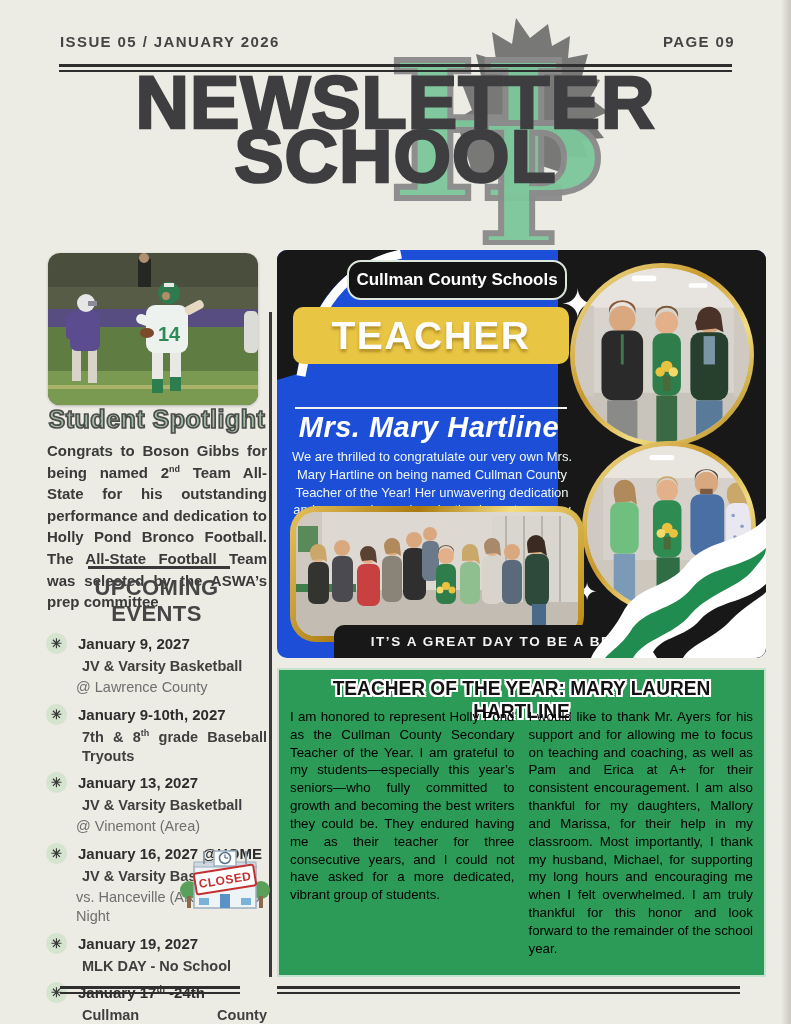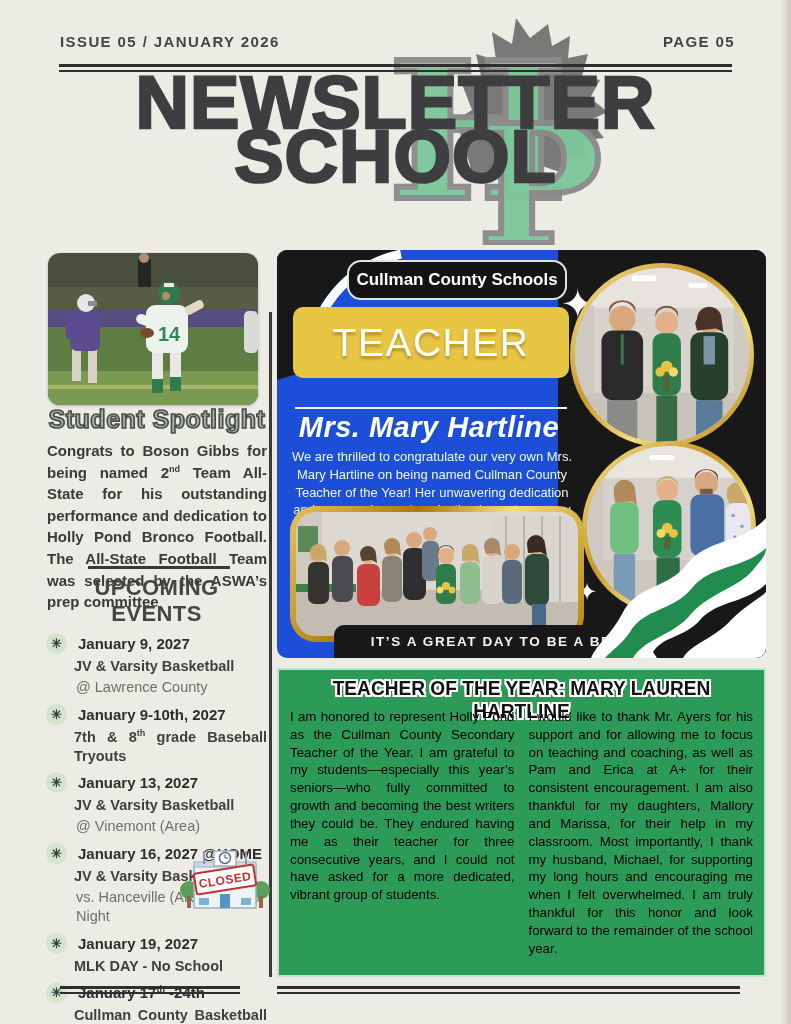--- a/index.html
+++ b/index.html
@@ -32,44 +32,44 @@
                   text-align:justify;line-height:1.44;}
   .spotlight-body sup,.evsup{font-size:9px;}
   .spotlight-rule{left:88px;top:566px;width:142px;height:2.5px;background:#393939;}
 
   .events{left:46px;top:575px;width:221px;}
   .events-heading{text-align:center;font-size:22px;font-weight:800;letter-spacing:.4px;color:#454545;}
   .event{margin-top:6px;}
   .event-date{display:flex;align-items:center;gap:11px;font-size:15px;font-weight:800;color:#2e2e2e;}
   .bullet{width:21px;height:21px;border-radius:50%;background:#d5e4cf;color:#3a3a3a;font-size:13px;
           display:flex;align-items:center;justify-content:center;flex:0 0 21px;}
-  .event-l1{margin:3px 0 0 28px;font-size:14.5px;font-weight:700;color:#3f3f3f;line-height:1.33;text-align:justify;}
+  .event-l1{margin:3px 0 0 36px;font-size:14.5px;font-weight:700;color:#3f3f3f;line-height:1.33;text-align:justify;}
   .event-l2{margin:2px 0 0 30px;font-size:14.5px;font-weight:500;color:#6f6f6f;line-height:1.33;}
 
   .closed-clip{left:180px;top:846px;width:90px;height:68px;z-index:4;}
   .closed-badge{position:absolute;left:14px;top:22px;width:58px;height:19px;background:#fff;
                 border:2.5px solid #c43030;border-radius:3px;transform:rotate(-9deg);
                 color:#c43030;font-size:12px;font-weight:800;letter-spacing:.5px;
                 display:flex;align-items:center;justify-content:center;}
 
   .v-divider{left:269px;top:312px;width:2.5px;height:665px;background:#3a3a3a;}
 
   
   .card{left:277px;top:250px;width:489px;height:408px;background:#1d4ed8;border-radius:10px;overflow:hidden;}
   .card-blackside{position:absolute;right:0;top:0;width:208px;height:100%;background:#181818;}
   .card-wedge{position:absolute;left:0;top:0;width:130px;height:130px;}
   .card-pill{position:absolute;left:70px;top:10px;width:216px;height:36px;background:#141414;
              border:2px solid #dde8dc;border-radius:14px;color:#fff;font-size:17px;font-weight:700;
              display:flex;align-items:center;justify-content:center;}
   .sparkle{position:absolute;color:#fff;line-height:1;}
   .sparkle1{left:284px;top:34px;font-size:40px;}
   .sparkle2{left:300px;top:330px;font-size:24px;}
-  .gold-banner{position:absolute;left:16px;top:57px;width:276px;height:71px;background:#e9c544;
+  .gold-banner{position:absolute;left:16px;top:57px;width:276px;height:57px;background:#e9c544;
                border-radius:10px;display:flex;align-items:center;justify-content:center;
-               color:#fff;font-size:39px;font-weight:400;letter-spacing:1.5px;
+               color:#fff;font-size:39px;font-weight:700;letter-spacing:1.5px;
                text-shadow:0 3px 3px rgba(95,65,0,.4);}
   .kicker2{position:absolute;left:0;top:119px;width:304px;text-align:center;color:#fff;
            font-size:31px;font-weight:500;letter-spacing:2.5px;}
   .name-rule{position:absolute;left:18px;top:157px;width:272px;height:2px;background:#f2f2f2;}
   .card-name{position:absolute;left:0;top:161px;width:304px;text-align:center;color:#fff;
              font-size:29px;font-weight:800;font-style:italic;letter-spacing:.5px;}
   .card-body{position:absolute;left:12px;top:198px;width:286px;text-align:center;color:#eef8f0;
              font-size:13px;font-weight:500;line-height:1.37;}
   .gold-ring{position:absolute;border-radius:50%;padding:5px;
              background:linear-gradient(135deg,#f6e69a,#c9982a 40%,#f3dd82 65%,#a9790f);}
@@ -99,21 +99,21 @@
   .rule-right{left:277px;top:986px;width:463px;}
   .edge-strip{right:0;top:0;width:10px;height:100%;
               background:linear-gradient(to right,rgba(0,0,0,0),rgba(110,105,95,.28));}
 </style>
 </head>
 <body>
 
 <div class="page">
 
   <div class="abs issue">ISSUE 05 / JANUARY 2026</div>
-  <div class="abs pageno">PAGE 05</div>
+  <div class="abs pageno">PAGE 09</div>
 
   <svg class="abs logo" viewBox="0 0 290 245">
     <g opacity="0.92">
       <polygon fill="#6e6e6e" points="110,165 96,120 112,110 102,84 122,80 116,54 136,60 132,32 152,44 156,18 170,38 188,24 192,46 210,36 208,58 228,54 222,76 240,80 230,98 248,112 230,120 244,138 222,140 228,158 204,156 206,174 182,166 176,182 156,170 146,184 130,170 112,178"></polygon>
     </g>
     <text x="28" y="198" font-size="190" fill="#7ec79c" stroke="#8b8b8b" stroke-width="6" opacity="0.96">H</text>
     <text x="118" y="243" font-size="165" fill="#7ec79c" stroke="#8b8b8b" stroke-width="6" opacity="0.96">P</text>
   </svg>
 
   <div class="abs double-rule top-rule"></div>

